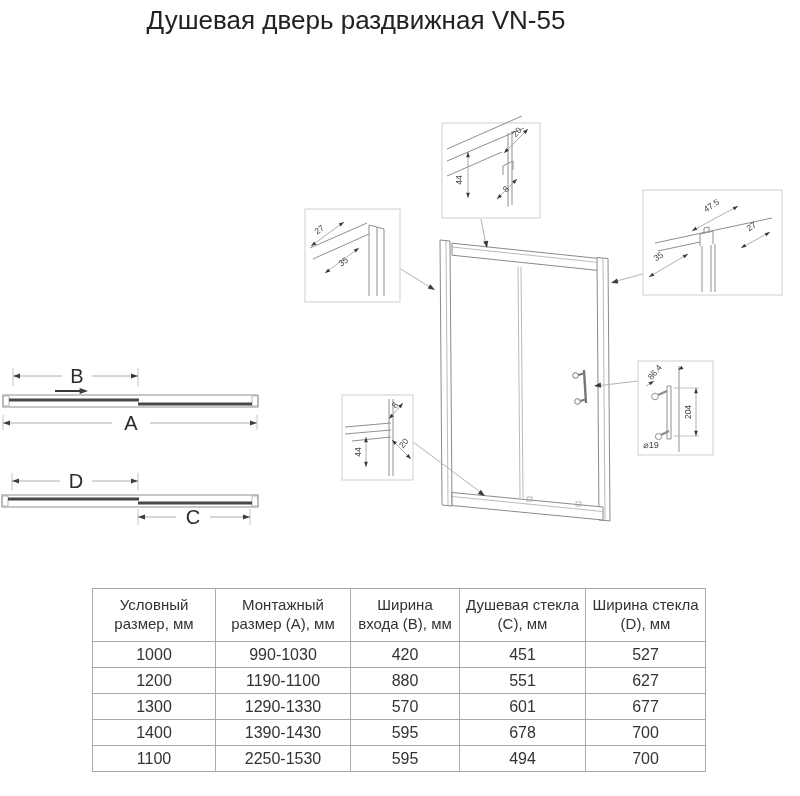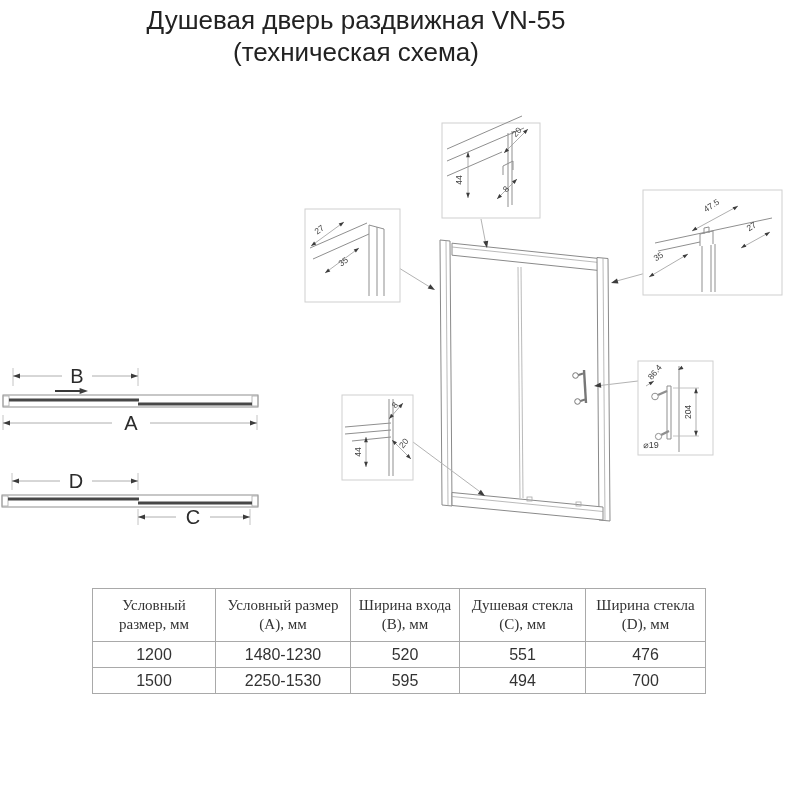--- a/index.html
+++ b/index.html
@@ -14,29 +14,28 @@
   .pl2{stroke:#a8a8a8;stroke-width:.8;fill:none;}
   .dl{stroke:#9a9a9a;stroke-width:.8;fill:none;}
   .ll{stroke:#b3b3b3;stroke-width:1;fill:none;}
   .tick{stroke:#b5b5b5;stroke-width:.8;}
   .bx{fill:#fff;stroke:#cfcfcf;stroke-width:1;}
   .dk{stroke:#474747;stroke-width:3;fill:none;}
   .frame{fill:#fff;stroke:#8a8a8a;stroke-width:1;}
   .ar{fill:#3c3c3c;stroke:none;}
   table.spec{position:absolute;left:92px;top:588px;width:613px;border-collapse:collapse;table-layout:fixed;background:#fff;}
   .spec th,.spec td{border:1px solid #a9a9a9;text-align:center;vertical-align:middle;font-weight:400;color:#333;}
-  .spec th{font-size:15px;line-height:1.25;height:48px;padding:2px 4px;font-family:Liberation Serif, serif;}
+  .spec th{font-size:15px;line-height:1.25;height:48px;padding:2px 4px;}
   .spec td{font-size:16px;height:25px;padding:0 2px;}
 </style>
 </head>
 <body>
 
 <div class="title">
   <div>Душевая дверь раздвижная VN-55</div>
-  <div>(техническая схема)</div>
 </div>
 
 <svg class="draw" width="800" height="585" viewBox="0 0 800 585">
   <defs>
     <path id="ah" d="M0,0 L-7,2.6 L-7,-2.6 Z"></path>
     <path id="ahs" d="M0,0 L-5.2,1.9 L-5.2,-1.9 Z"></path>
   </defs>
 
   <g>
     <line class="tick" x1="13" y1="368" x2="13" y2="386"></line>
@@ -230,35 +229,56 @@
   <colgroup>
     <col style="width:123px">
       <col style="width:135px">
       <col style="width:109px">
       <col style="width:126px">
       <col style="width:120px">
   </colgroup>
   <thead>
     <tr>
       <th>Условный размер, мм</th>
-      <th>Условный размер (A), мм</th>
+      <th>Монтажный размер (A), мм</th>
       <th>Ширина входа (B), мм</th>
       <th>Душевая стекла (C), мм</th>
       <th>Ширина стекла (D), мм</th>
     </tr>
   </thead>
   <tbody>
     <tr>
+      <td>1000</td>
+      <td>990-1030</td>
+      <td>420</td>
+      <td>451</td>
+      <td>527</td>
+    </tr>
+    <tr>
       <td>1200</td>
-      <td>1480-1230</td>
-      <td>520</td>
+      <td>1190-1100</td>
+      <td>880</td>
       <td>551</td>
-      <td>476</td>
-    </tr>
-    <tr>
-      <td>1500</td>
+      <td>627</td>
+    </tr>
+    <tr>
+      <td>1300</td>
+      <td>1290-1330</td>
+      <td>570</td>
+      <td>601</td>
+      <td>677</td>
+    </tr>
+    <tr>
+      <td>1400</td>
+      <td>1390-1430</td>
+      <td>595</td>
+      <td>678</td>
+      <td>700</td>
+    </tr>
+    <tr>
+      <td>1100</td>
       <td>2250-1530</td>
       <td>595</td>
       <td>494</td>
       <td>700</td>
     </tr>
   </tbody>
 </table>
 
 </body></html>

